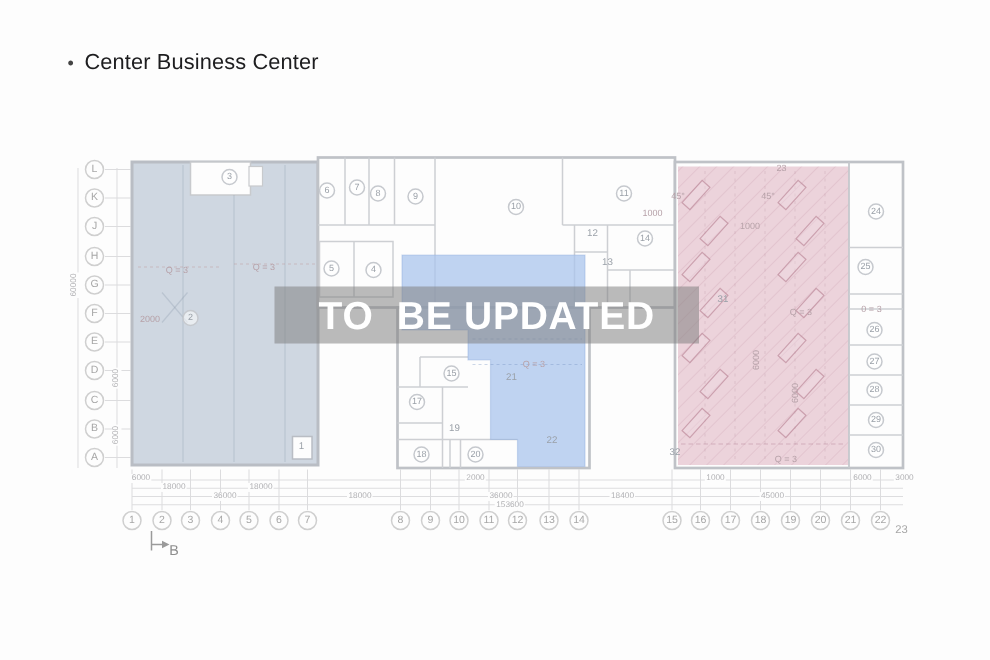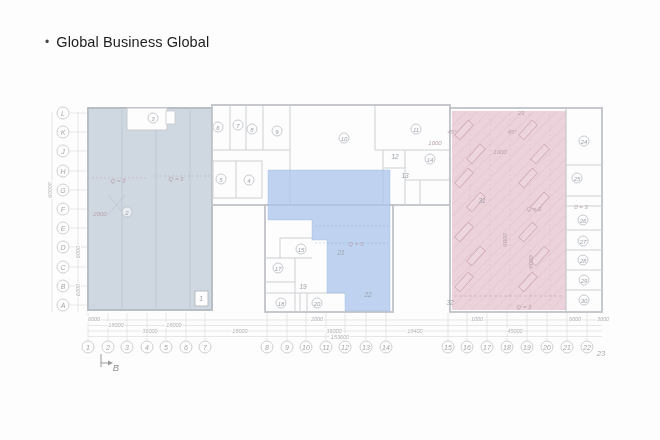--- a/index.html
+++ b/index.html
@@ -3,21 +3,21 @@
 <meta charset="utf-8">
 <style>
   html,body{margin:0;padding:0;background:#fff;}
   .stage{position:relative;width:660px;height:440px;background:#fdfdfd;overflow:hidden;
          font-family:"Liberation Sans",sans-serif;}
   .hdr-title{position:absolute;left:45px;top:34px;font-size:14.5px;color:#1d1d1f;
              display:flex;align-items:center;gap:7px;letter-spacing:.1px;}
   .bullet{color:#444;font-size:12px;line-height:1;}
   .hdr-sub{position:absolute;left:83px;top:71px;font-size:17px;font-weight:500;color:#1868c9;cursor:pointer;}
   svg.plan{position:absolute;left:0;top:0;z-index:1;}
-  #labels{position:absolute;left:0;top:0;width:660px;height:374px;z-index:2;pointer-events:none;font-style:italic;}
+  #labels{position:absolute;left:0;top:0;width:660px;height:374px;z-index:2;pointer-events:none;}
   #labels>div{position:absolute;transform:translate(-50%,-50%);}
   .axc{width:13px;height:13px;border:1px solid #cfcfcf;border-radius:50%;color:#a6a6a6;
        font-size:7px;display:flex;align-items:center;justify-content:center;
        background:rgba(253,253,253,.65);box-sizing:border-box;}
   .axp{color:#a6a6a6;font-size:7.5px;}
   .room{width:11px;height:11px;border:1px solid #c6c9ce;border-radius:50%;color:#9aa0a8;
         font-size:6px;display:flex;align-items:center;justify-content:center;
         background:rgba(255,255,255,.55);box-sizing:border-box;}
   .roomp{color:#9aa0a8;font-size:6.5px;white-space:nowrap;}
   .dim{font-size:5.5px;color:#b2b2b5;background:#fdfdfd;padding:0 1px;white-space:nowrap;line-height:1.1;}
@@ -27,21 +27,21 @@
       background:rgba(127,127,127,.53);color:#ffffff;font-weight:bold;font-size:26px;
       letter-spacing:.5px;display:flex;align-items:center;justify-content:center;white-space:pre;}
 </style>
 </head>
 <body>
 
 <div class="stage">
 
   <div class="hdr-title">
     <span class="bullet">•</span>
-    <span>Global Business Global</span>
+    <span>Center Business Center</span>
   </div>
 
   <svg class="plan" width="660" height="440">
     <defs>
       <pattern id="hatch" width="8" height="8" patternUnits="userSpaceOnUse" patternTransform="rotate(45)">
         <line x1="0" y1="0" x2="0" y2="8" stroke="rgba(185,130,150,0.25)" stroke-width="1"></line>
       </pattern>
     </defs>
 
     <g stroke="#d8d8da" stroke-width="0.7" opacity="0.85">
@@ -280,13 +280,14 @@
       <div class="note" style="left: 521px; top: 113px;">23</div>
       <div class="note" style="left: 452px; top: 132px;">45°</div>
       <div class="note" style="left: 512px; top: 132px;">45°</div>
       <div class="note" style="left: 435px; top: 143px;">1000</div>
       <div class="note" style="left: 500px; top: 152px;">1000</div>
       <div class="note" style="left: 505px; top: 240px; transform: translate(-50%, -50%) rotate(-90deg);">6000</div>
       <div class="note" style="left: 531px; top: 262px; transform: translate(-50%, -50%) rotate(-90deg);">6000</div>
       <div class="note note-b" style="left: 116px; top: 368px;">B</div>
     </div>
 
+  <div class="wm">TO  BE UPDATED</div>
 </div>
 
 </body></html>

